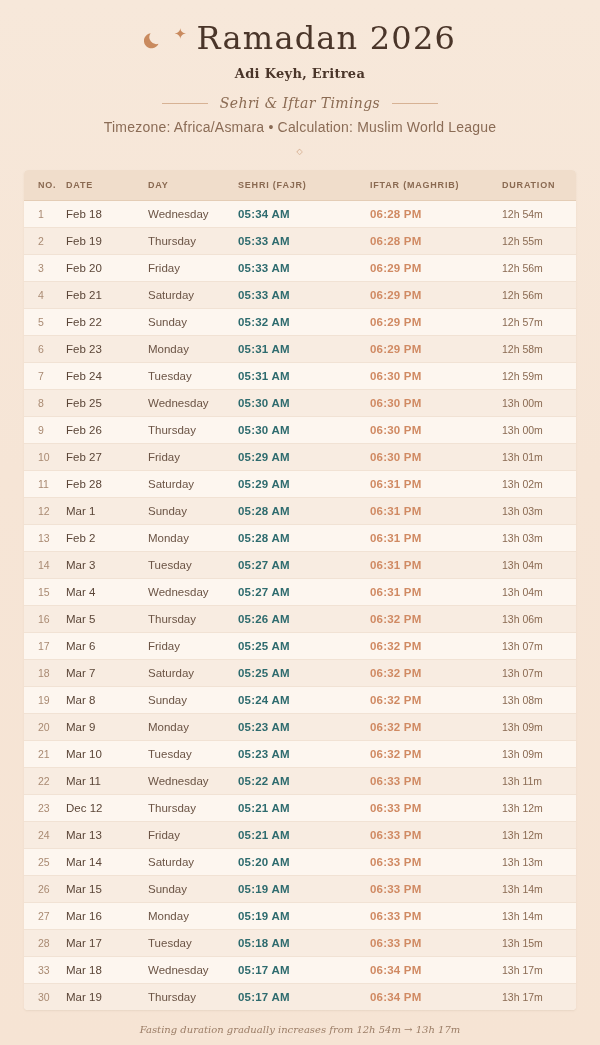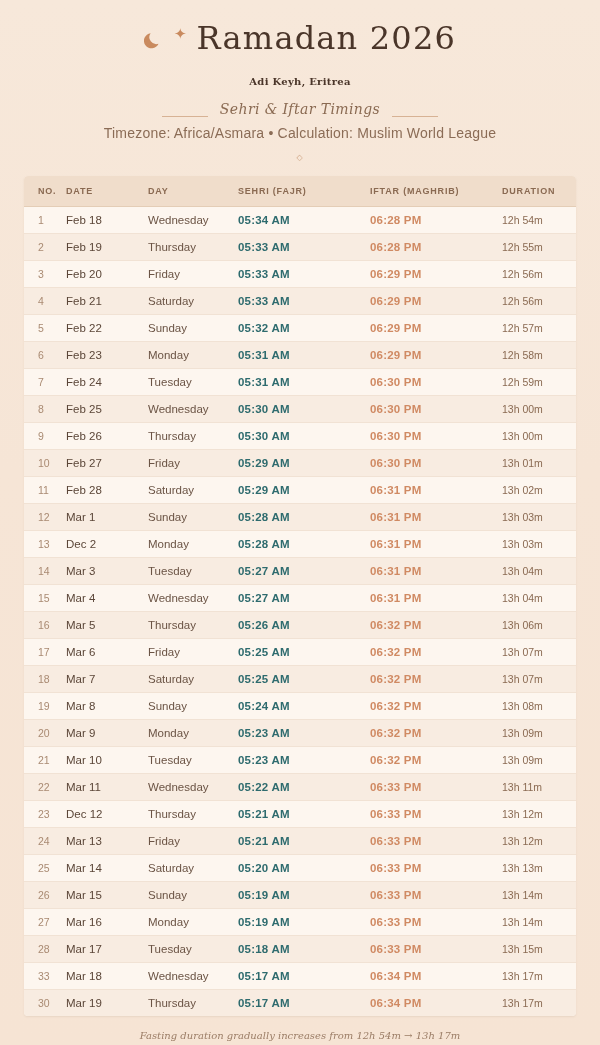--- a/index.html
+++ b/index.html
@@ -53,28 +53,28 @@
     font-size: 32px;
     letter-spacing: 1.2px;
     color: #4a3529;
     font-weight: normal;
     margin: 0;
     line-height: 1;
   }
   .subtitle {
     font-family: "DejaVu Serif", serif;
     font-weight: bold;
-    font-size: 10px;
+    font-size: 13px;
     color: #4a3529;
-    margin-top: 22px;
+    margin-top: 12px;
     letter-spacing: 0.3px;
   }
   .rule-row {
     display: flex;
-    align-items: flex-end;
+    align-items: center;
     justify-content: center;
     gap: 12px;
     margin-top: 14px;
   }
   .rule-line {
     width: 46px;
     height: 1px;
     background: #d7b294;
   }
   .section-label {
@@ -291,21 +291,21 @@
           <tr class="alt">
             <td class="c-no">12</td>
             <td class="c-date">Mar 1</td>
             <td class="c-day">Sunday</td>
             <td class="c-sehri">05:28 AM</td>
             <td class="c-iftar">06:31 PM</td>
             <td class="c-dur">13h 03m</td>
           </tr>
           <tr>
             <td class="c-no">13</td>
-            <td class="c-date">Dec 2</td>
+            <td class="c-date">Feb 2</td>
             <td class="c-day">Monday</td>
             <td class="c-sehri">05:28 AM</td>
             <td class="c-iftar">06:31 PM</td>
             <td class="c-dur">13h 03m</td>
           </tr>
           <tr class="alt">
             <td class="c-no">14</td>
             <td class="c-date">Mar 3</td>
             <td class="c-day">Tuesday</td>
             <td class="c-sehri">05:27 AM</td>

